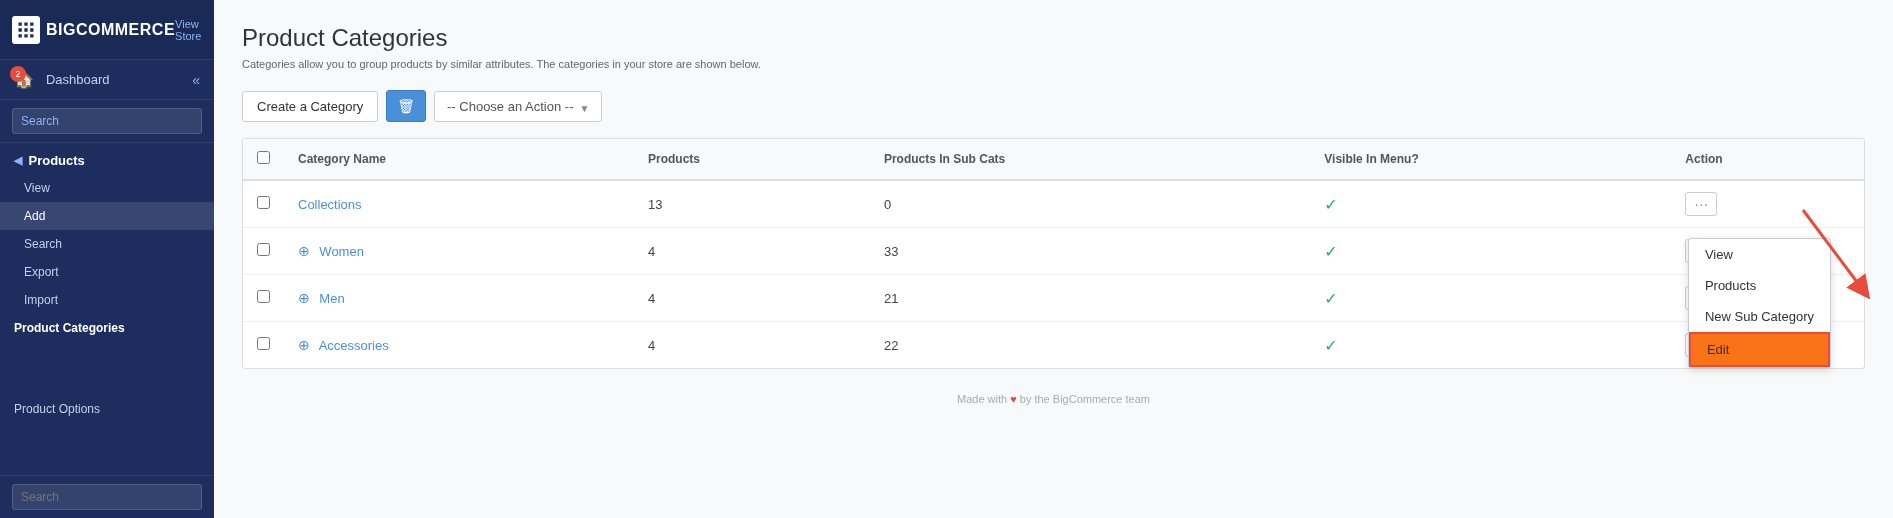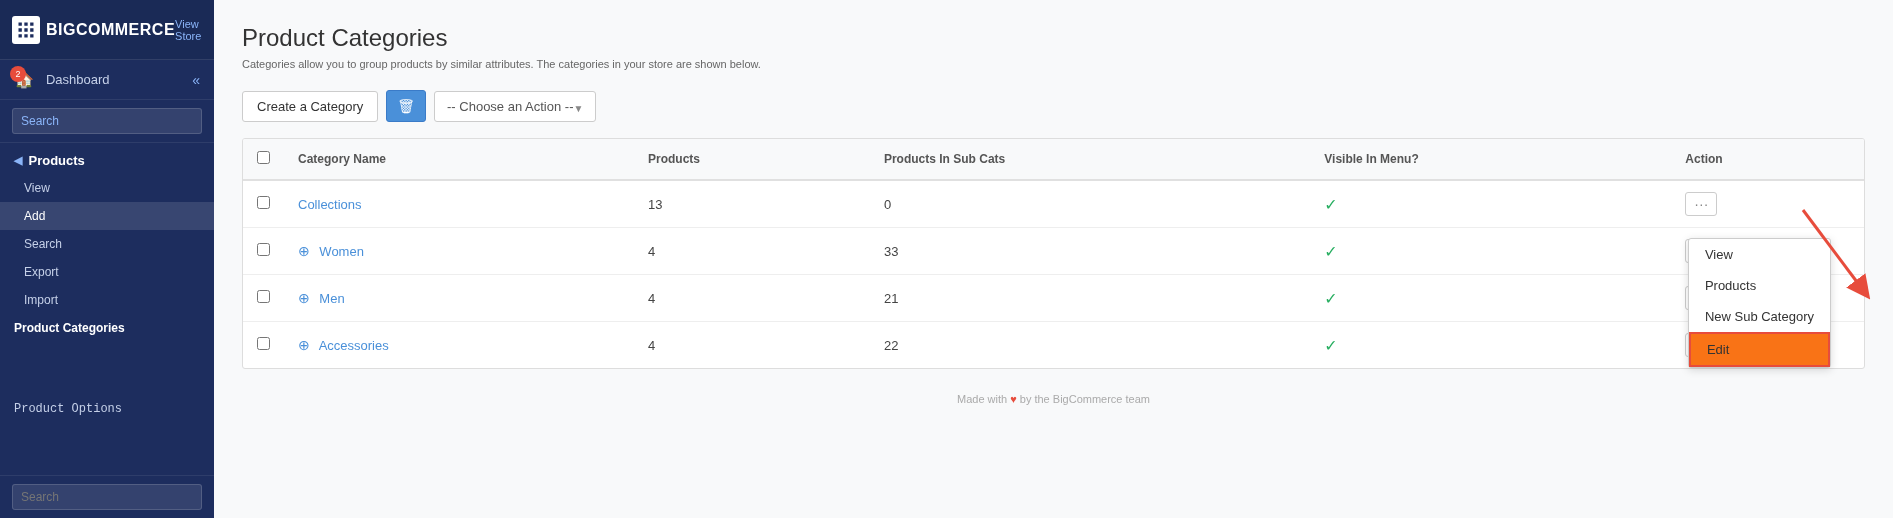--- a/index.html
+++ b/index.html
@@ -178,20 +178,21 @@
     .btn-action-select {
       background: #fff;
       border: 1px solid #ccc;
       border-radius: 3px;
       padding: 7px 12px;
       font-size: 13px;
       color: #555;
       cursor: pointer;
       display: flex;
       align-items: flex-end;
+      gap: 6px;
     }
     .btn-action-select .arrow-down { font-size: 10px; color: #888; }
 
     
     .table-container {
       background: #fff;
       border: 1px solid #ddd;
       border-radius: 3px;
       overflow: hidden;
     }
@@ -325,21 +326,21 @@
     <span>Export</span>
   </div>
   <div class="sidebar-nav-item">
     <span>Import</span>
   </div>
 
   <div class="sidebar-product-categories">
     <span>Product Categories</span>
   </div>
 
-  <div class="sidebar-product-options" style="margin-top: auto; font-family: Liberation Mono, monospace;">
+  <div class="sidebar-product-options" style="margin-top: auto;">
     <span>Product Options</span>
   </div>
 
   <div class="sidebar-bottom-search">
     <input type="text" placeholder="Search" style="">
   </div>
 </aside>
 
 <main class="main-content">
   <h1 class="page-title">Product Categories</h1>

